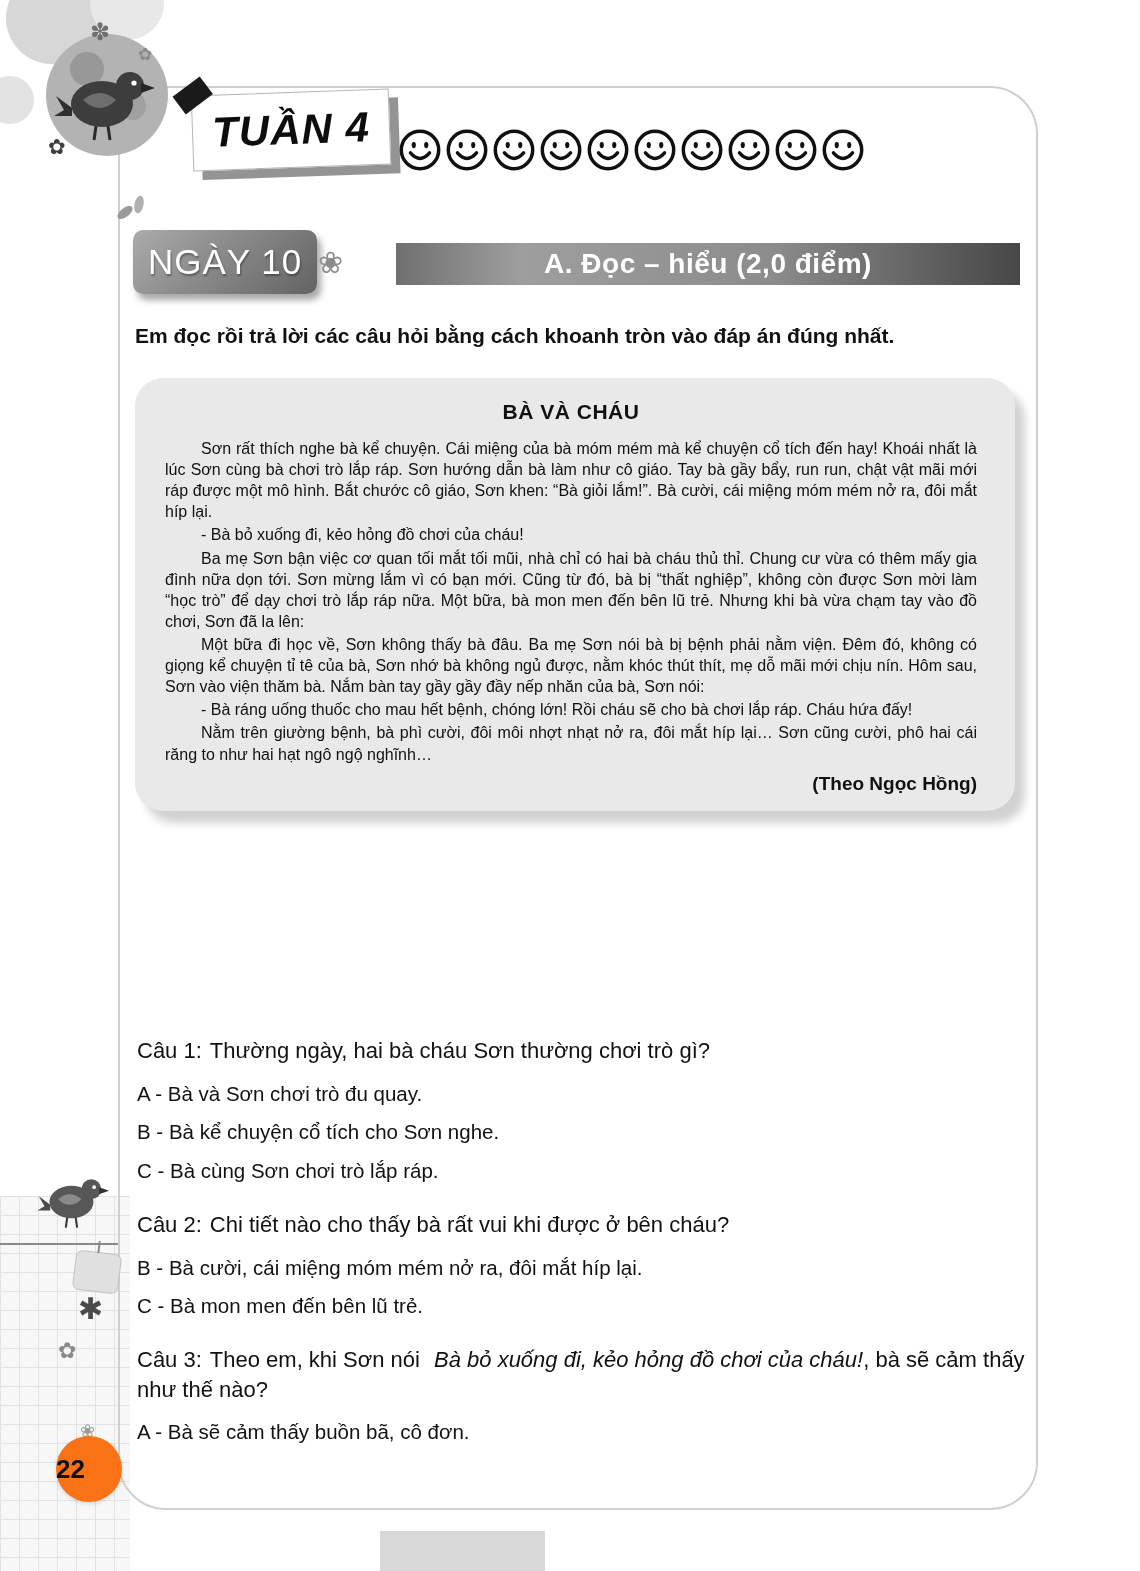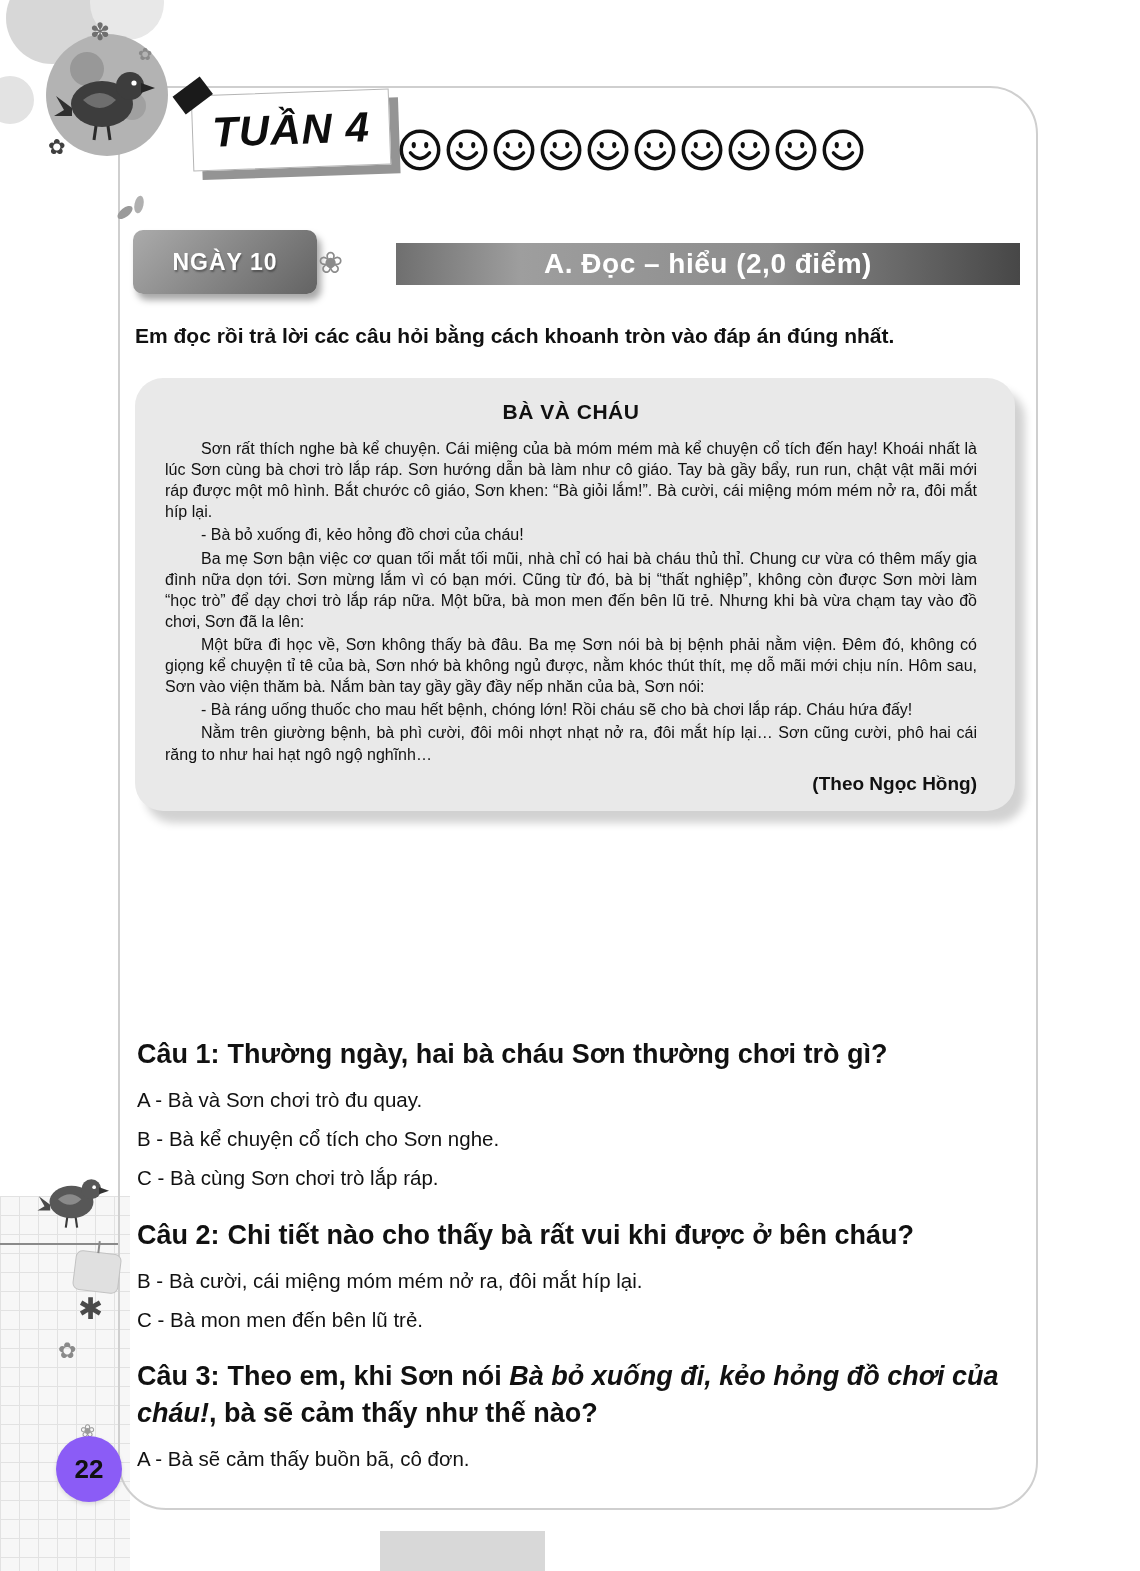--- a/index.html
+++ b/index.html
@@ -41,21 +41,21 @@
 
   
   .day-leaves { position:absolute; left:116px; top:200px; z-index:2; }
   .leaf { position:absolute; width:18px; height:9px; background:#9a9a9a; border-radius:50%; }
   .leaf1 { transform:rotate(-38deg); left:0; top:8px; }
   .leaf2 { transform:rotate(-78deg); left:14px; top:0; background:#b0b0b0; }
   .day-box { position:absolute; left:133px; top:230px; width:184px; height:64px; z-index:3;
     background:linear-gradient(135deg,#ababab 0%,#8a8a8a 45%,#636363 100%);
     border-radius:10px; box-shadow:4px 6px 7px rgba(0,0,0,0.35);
     display:flex; align-items:center; justify-content:center; }
-  .day-label { color:#fff; font-size:23px; font-weight:700; letter-spacing:1px;
+  .day-label { color:#fff; font-size:35px; font-weight:400; letter-spacing:1px;
     text-shadow:1px 2px 2px rgba(0,0,0,0.35); }
   .day-flower { position:absolute; left:318px; top:248px; font-size:30px; color:#8b8b8b; z-index:3; }
 
   
   .section-bar { position:absolute; left:396px; top:243px; width:624px; height:42px; z-index:2;
     background:linear-gradient(90deg,#6f6f6f 0%,#9e9e9e 20%,#8c8c8c 60%,#474747 100%);
     display:flex; align-items:center; justify-content:center; }
   .section-title { color:#fff; font-size:28px; font-weight:700; letter-spacing:0.5px; }
 
   
@@ -66,24 +66,24 @@
   .passage-box { position:absolute; left:135px; top:378px; width:880px; z-index:2;
     background:#e9e9e9; border-radius:28px; padding:22px 38px 16px 30px;
     box-shadow:10px 12px 8px rgba(0,0,0,0.18); }
   .passage-title { text-align:center; font-size:21px; font-weight:700; letter-spacing:0.5px; margin-bottom:14px; }
   .para { font-size:16px; line-height:1.32; text-align:justify;
     text-indent:36px; margin-bottom:2px; }
   .attribution { text-align:right; font-size:19px; font-weight:700; margin-top:8px; }
 
   
   .questions { position:absolute; left:137px; top:1036px; width:888px; z-index:2; }
-  .q-text { font-size:27px; font-weight:700; margin:24px 0 13px 0; line-height:1.35; }
+  .q-text { font-size:22px; font-weight:400; margin:24px 0 13px 0; line-height:1.35; }
   .question:first-child .q-text { margin-top:0; }
   .q-label { margin-right:8px; }
-  .q-quote { font-style:italic; }
+  .q-quote { font-style:italic;margin-left:8px; }
   .option { font-size:20.5px; font-weight:400; margin:0 0 9px 0; line-height:1.45; }
 
   
   .grid-left { position:absolute; left:0; top:1196px; width:130px; height:375px; z-index:0;
     background-color:#f7f7f7;
     background-image:linear-gradient(#e2e2e2 1px, transparent 1px),
                      linear-gradient(90deg,#e2e2e2 1px, transparent 1px);
     background-size:19px 19px; }
   .grid-bottom { position:absolute; left:380px; top:1531px; width:165px; height:40px;
     background:#d8d8d8; z-index:0; }
@@ -91,22 +91,22 @@
   .wire { position:absolute; left:0; top:93px; width:118px; height:2px; background:#8a8a8a; }
   .bird-small { position:absolute; left:36px; top:18px; width:78px; }
   .sign { position:absolute; left:74px; top:102px; width:46px; height:40px; background:#e0e0e0;
     border:1px solid #c2c2c2; border-radius:7px; transform:rotate(7deg); }
   .sign::before { content:""; position:absolute; left:20px; top:-12px; width:2px; height:12px; background:#8a8a8a; }
   .mid-asterisk { left:78px; top:144px; font-size:30px; color:#4a4a4a; }
   .mid-flower1 { left:58px; top:190px; font-size:22px; color:#8a8a8a; }
   .mid-flower2 { left:80px; top:272px; font-size:18px; color:#9a9a9a; }
 
   .page-number { position:absolute; left:56px; top:1436px; width:66px; height:66px; z-index:4;
-    background:#8b5cf6; border-radius:50%; box-shadow:0 2px 4px rgba(0,0,0,0.12);
-    display:flex; align-items:center; justify-content:center;
+    background:#f97316; border-radius:50%; box-shadow:0 2px 4px rgba(0,0,0,0.12);
+    display:flex; align-items:center; justify-content:flex-start;
     font-size:26px; font-weight:700; color:#111; }
 </style>
 </head>
 <body>
 
 <div class="page">
 
   <div class="page-border"></div>
 
   <div class="deco deco-topleft">

